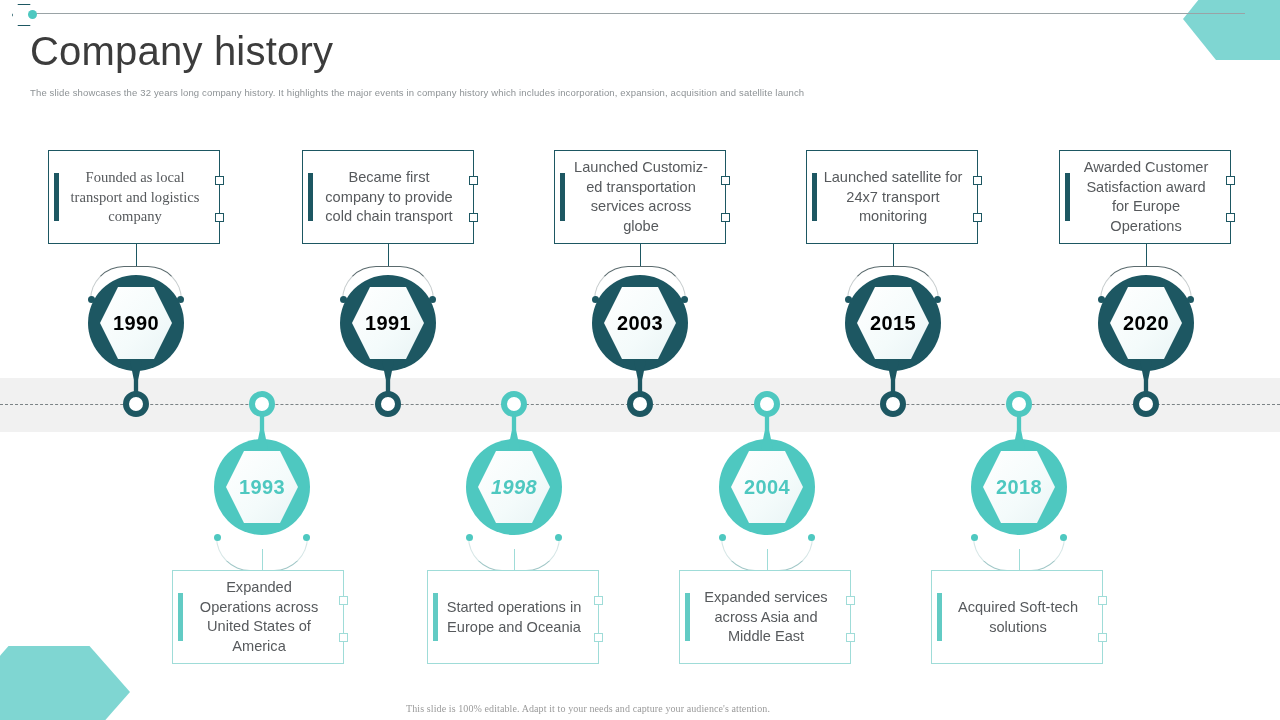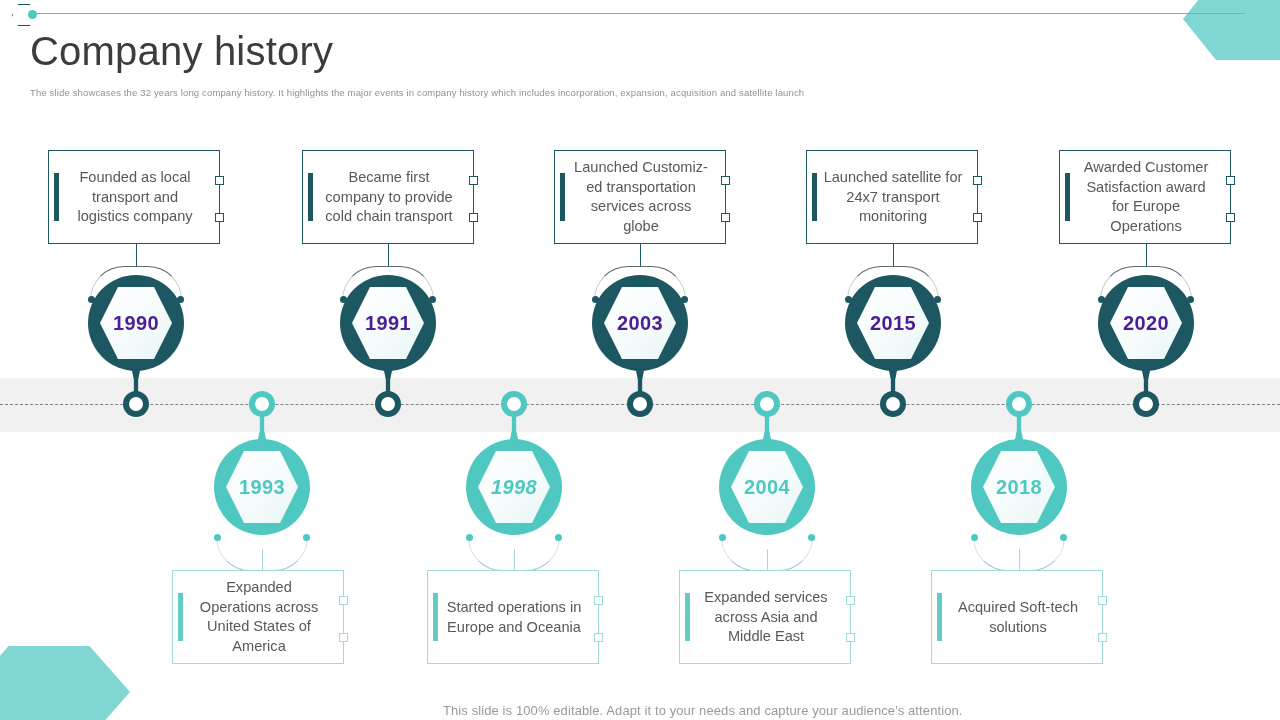--- a/index.html
+++ b/index.html
@@ -62,21 +62,21 @@
   .ring{position:absolute;left:0;top:0;width:96px;height:96px;border-radius:50%;
     box-sizing:border-box;}
   .ring.dark{background:#1d5762;}
   .ring.light{background:#4ec8c0;}
   .hex{position:absolute;left:12px;top:12px;width:72px;height:72px;
     background:linear-gradient(135deg,#ffffff 0%,#f4fbfb 60%,#e9f4f5 100%);
     clip-path:polygon(25% 0,75% 0,100% 50%,75% 100%,25% 100%,0 50%);}
   .yr{position:absolute;left:0;top:0;width:96px;height:96px;display:flex;
     align-items:center;justify-content:center;font-size:20px;font-weight:bold;
     letter-spacing:.4px;}
-  .yr.dark{color:#4c1d95;}
+  .yr.dark{color:#000000;}
   .yr.light{color:#4ec8c0;}
 
   
   .pin{position:absolute;left:42px;width:12px;height:34px;}
   .pin.dark{background:#1d5762;}
   .pin.light{background:#4ec8c0;}
   .pin.down{top:86px;clip-path:polygon(0 0,100% 0,68% 55%,68% 100%,32% 100%,32% 55%);}
   .pin.up{bottom:86px;clip-path:polygon(32% 0,68% 0,68% 45%,100% 100%,0 100%,32% 45%);}
 
   .tlring{position:absolute;width:26px;height:26px;border-radius:50%;box-sizing:border-box;
@@ -90,43 +90,43 @@
     border-left:1.3px solid rgba(90,106,109,.35);border-right:1.3px solid rgba(90,106,109,.35);
     border-bottom:none;}
   .arc.down{border-bottom:1.3px solid #9fc6c6;border-radius:0 0 46px 46px;
     border-left:1.3px solid rgba(159,198,198,.45);border-right:1.3px solid rgba(159,198,198,.45);
     border-top:none;}
   .arcdot{position:absolute;width:7px;height:7px;border-radius:50%;}
   .arcdot.dark{background:#1d5762;}
   .arcdot.light{background:#4ec8c0;}
 
   
-  .footer{position:absolute;left:443px;top:703px;font-size:13px;color:#9a9a9a;letter-spacing:.1px;
-    white-space:nowrap;}
+  .footer{position:absolute;left:406px;top:703px;font-size:10px;color:#9a9a9a;letter-spacing:.1px;
+    white-space:nowrap;font-family:Liberation Serif, serif;}
   .pagenum{position:absolute;right:16px;top:693px;font-size:10px;color:#9a9a9a;font-style:italic;}
 </style>
 </head>
 <body>
 
 <div class="slide">
 
   <div class="deco-tr"></div>
   <div class="deco-bl"></div>
   <div class="top-rule"></div>
   <div class="top-hex"></div>
   <div class="top-dot"></div>
 
   <div class="title">Company history</div>
   <div class="subtitle">The slide showcases the 32 years long company history. It highlights the major events in company history which includes incorporation, expansion, acquisition and satellite launch</div>
 
   <div class="band"></div>
   <div class="timeline"></div>
 
   <div id="nodes">
-      <div class="card top" style="left: 48px; top: 150px; width: 172px; height: 94px;">
+      <div class="card top" style="left: 48px; top: 150px; width: 172px; height: 94px; font-family: Liberation Serif, serif;">
         <div class="bar"></div>
         <div class="txt">Founded as local transport and logistics company</div>
         <div class="sq sq1"></div>
         <div class="sq sq2"></div>
       </div>
       <div class="stem" style="left: 136px; top: 244px; height: 22px;"></div>
       <div class="arc up" style="left: 90px; top: 266px;">
         <div class="arcdot dark" style="left: -3px; bottom: -3px;"></div>
         <div class="arcdot dark" style="right: -3px; bottom: -3px;"></div>
       </div>

